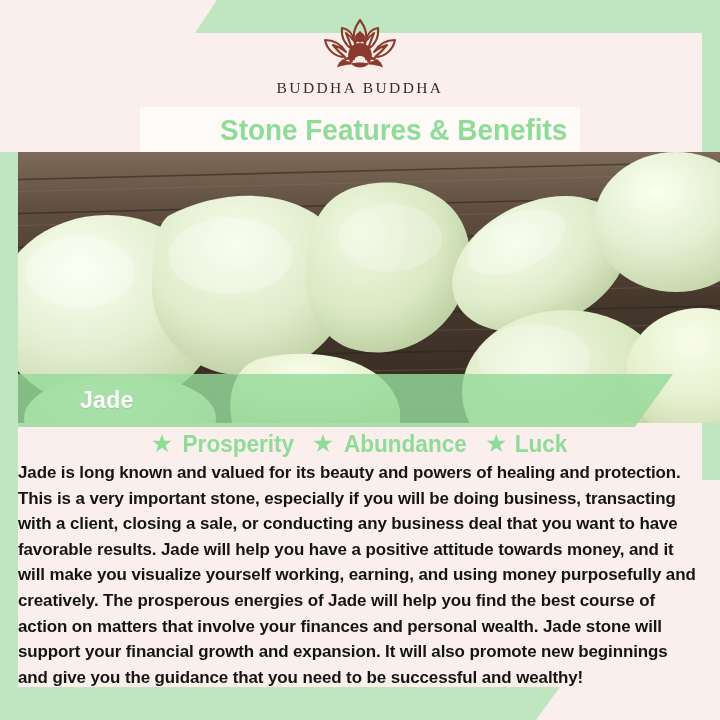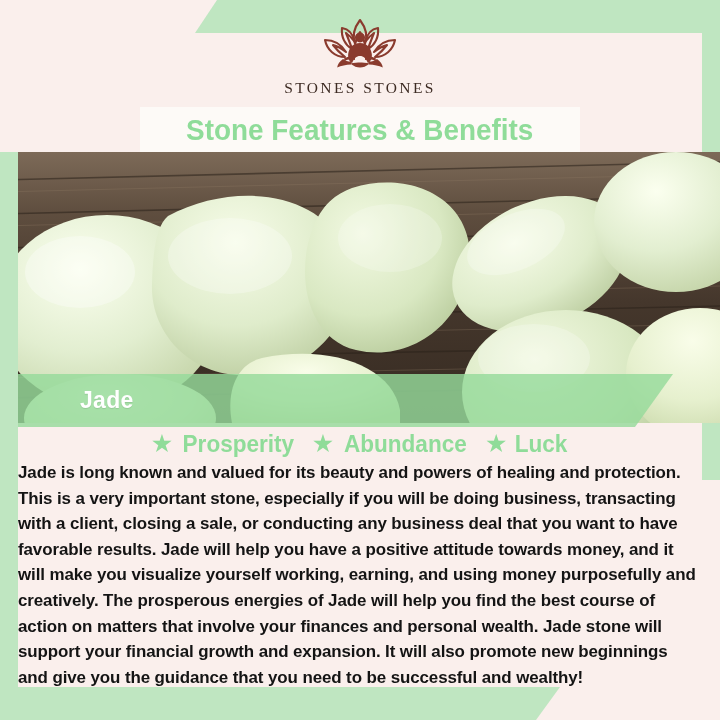--- a/index.html
+++ b/index.html
@@ -43,21 +43,21 @@
   .logo-text{
     font-family:"Liberation Serif", serif;
     font-size:15.5px;letter-spacing:2.4px;color:#3d2b23;
     margin-top:1px;font-weight:400;
   }
 
   
   .title-band{
     position:absolute;top:107px;left:140px;width:440px;height:45px;
     background:#fdfaf7;
-    display:flex;align-items:center;justify-content:center;
+    display:flex;align-items:center;justify-content:flex-end;
     z-index:5;
   }
   .title-text{
     font-family:"Liberation Sans", sans-serif;
     font-weight:bold;font-size:30px;color:#8fdc99;
     letter-spacing:0px;white-space:nowrap;
     transform:scaleX(0.93);
   }
 
   
@@ -129,21 +129,21 @@
       <g fill="#8a3b2e">
         <circle cx="66" cy="23.5" r="5.1"></circle>
         <path d="M66 29 C59.5 29, 55 33.5, 54.2 40 C53.7 44.5, 55.5 47.5, 58 49.2 C60 44.5, 62.5 42, 66 42 C69.5 42, 72 44.5, 74 49.2 C76.5 47.5, 78.3 44.5, 77.8 40 C77 33.5, 72.5 29, 66 29 Z"></path>
         <path d="M50 44.5 C53 42.8, 57 42, 61 43 L61 46 C57 45.2, 53.5 45.6, 50.6 47 Z"></path>
         <path d="M82 44.5 C79 42.8, 75 42, 71 43 L71 46 C75 45.2, 78.5 45.6, 81.4 47 Z"></path>
         <path d="M49 45 C45.5 47.5, 43.5 50.5, 43.2 53.5 C47 51.6, 52 50.6, 57 50.4 L57 47.6 C53.8 47.6, 51.2 46.6, 49 45 Z"></path>
         <path d="M83 45 C86.5 47.5, 88.5 50.5, 88.8 53.5 C85 51.6, 80 50.6, 75 50.4 L75 47.6 C78.2 47.6, 80.8 46.6, 83 45 Z"></path>
         <path d="M56 49.5 C60 48.8, 64 48.6, 66 48.6 C68 48.6, 72 48.8, 76 49.5 C72 52.4, 69 53.6, 66 53.6 C63 53.6, 60 52.4, 56 49.5 Z"></path>
       </g>
     </svg>
-    <div class="logo-text">STONES STONES</div>
+    <div class="logo-text">BUDDHA BUDDHA</div>
   </div>
 
   <div class="title-band">
     <div class="title-text">Stone Features &amp; Benefits</div>
   </div>
 
   <div class="photo">
     <svg viewBox="0 0 720 271" preserveAspectRatio="none">
       <defs>
         <linearGradient id="wood" x1="0" y1="0" x2="0" y2="1">

